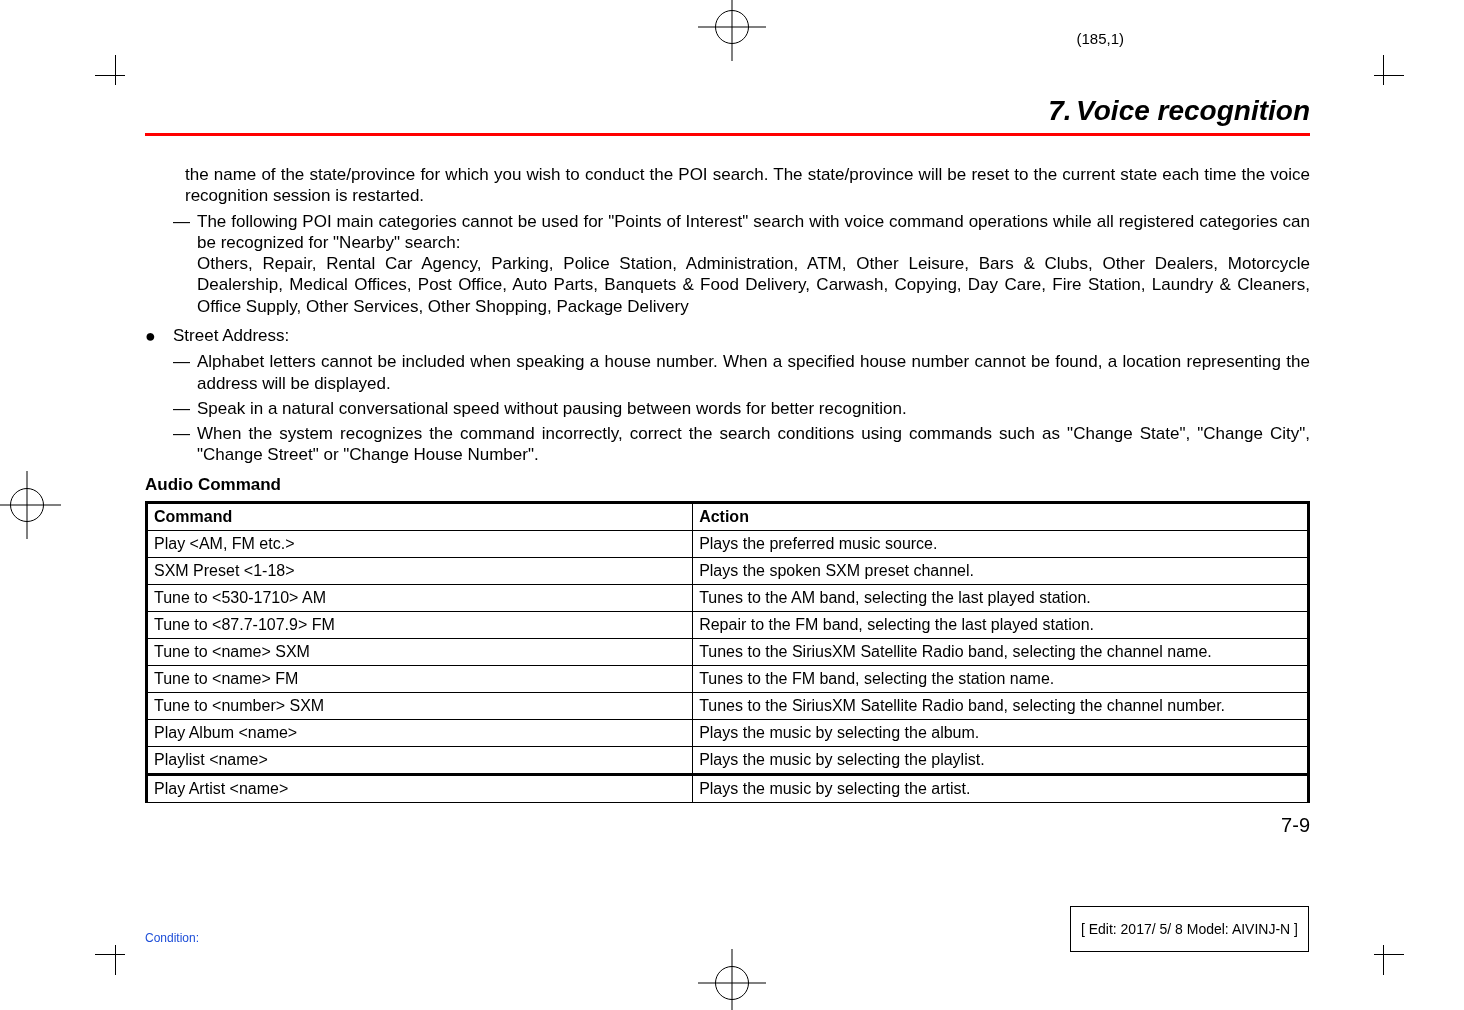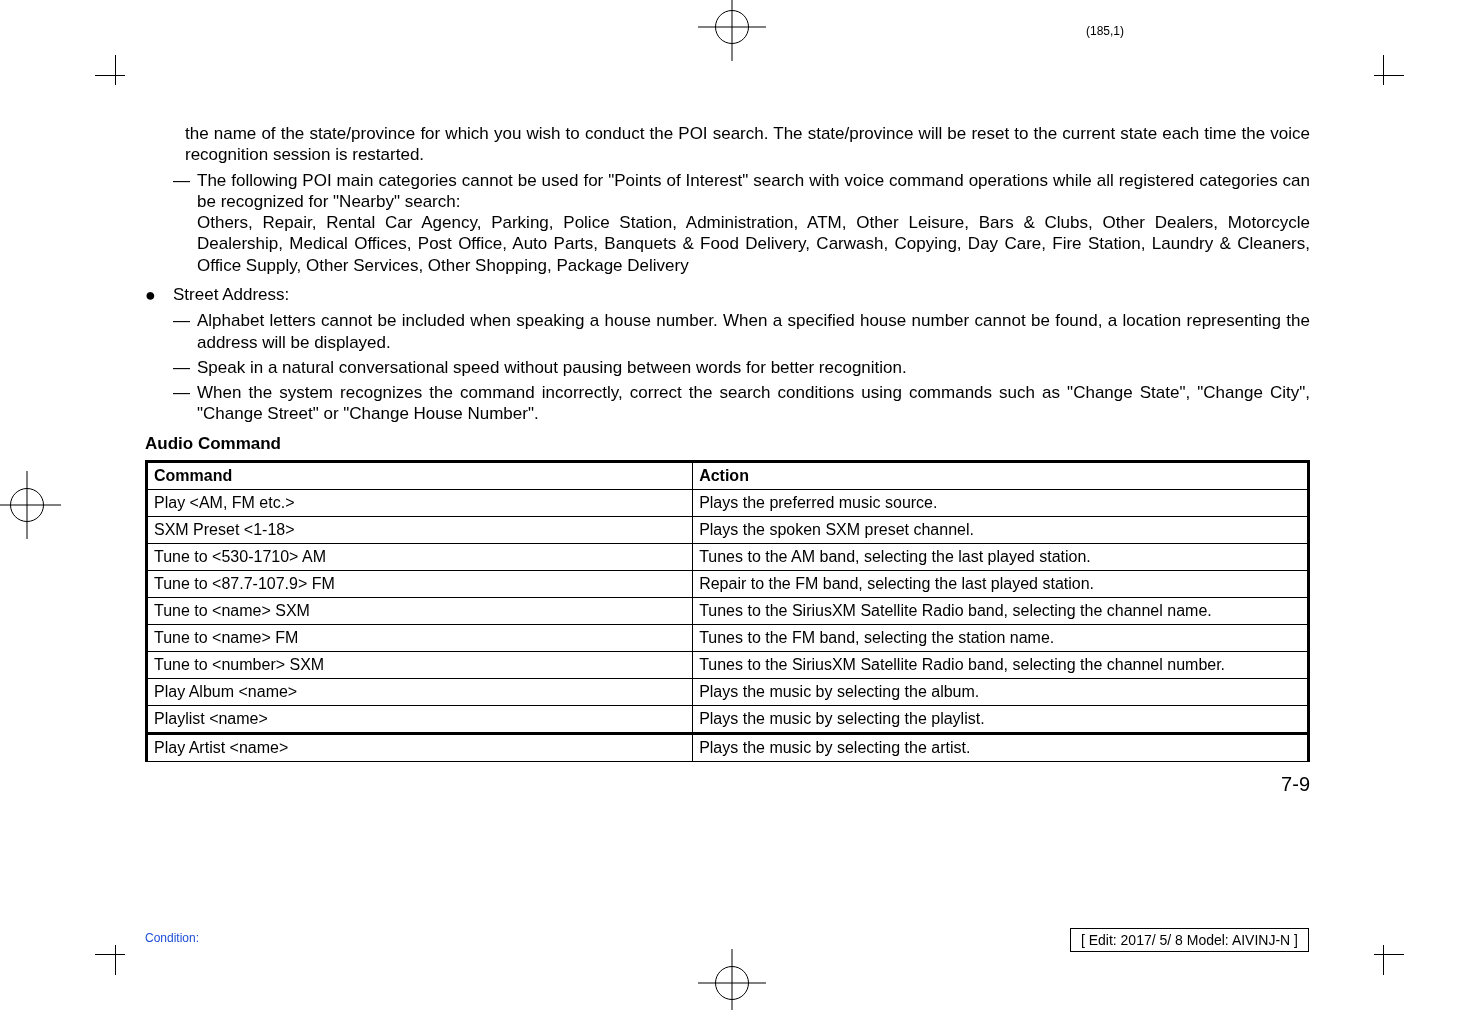--- a/index.html
+++ b/index.html
@@ -83,23 +83,23 @@
   .reg-left::after {
     content: '';
     position: absolute;
     top: 50%; left: -18px;
     height: 1px; width: 68px;
     background: #000;
     transform: translateY(-50%);
   }
   .page-marker {
     position: absolute;
-    top: 24px;
+    top: 30px;
     right: 340px;
-    font-size: 12px;
+    font-size: 15px;
   }
   .page {
     position: absolute;
     top: 95px;
     left: 145px;
     width: 1165px;
   }
   .header {
     text-align: right;
     padding-bottom: 6px;
@@ -165,39 +165,43 @@
     left: 145px;
     bottom: 65px;
     color: #1d4ed8;
     font-size: 12px;
   }
   .footer-right-box {
     position: absolute;
     right: 155px;
     bottom: 58px;
     border: 1px solid #000;
-    padding: 3px 10px;
+    padding: 14px 10px;
     font-size: 14px;
     color: #000;
   }
 </style>
 </head>
 <body>
 
 <div class="crop-mark crop-tl"></div>
 <div class="crop-mark crop-tr"></div>
 <div class="crop-mark crop-bl"></div>
 <div class="crop-mark crop-br"></div>
 <div class="reg-top"></div>
 <div class="reg-bottom"></div>
 <div class="reg-left"></div>
 
 <div class="page-marker">(185,1)</div>
 
 <div class="page">
+  <div class="header">
+    <span class="header-title">7.</span>
+    <span class="header-title">Voice recognition</span>
+  </div>
 
   <div class="body">
     <div class="indent1">the name of the state/province for which you wish to conduct the POI search. The state/province will be reset to the current state each time the voice recognition session is restarted.</div>
 
     <div class="dash-list">
       <div class="dash-row">
         <div class="dash">—</div>
         <div class="txt">The following POI main categories cannot be used for "Points of Interest" search with voice command operations while all registered categories can be recognized for "Nearby" search:</div>
       </div>
       <div class="indent1" style="margin-left:24px;">Others, Repair, Rental Car Agency, Parking, Police Station, Administration, ATM, Other Leisure, Bars &amp; Clubs, Other Dealers, Motorcycle Dealership, Medical Offices, Post Office, Auto Parts, Banquets &amp; Food Delivery, Carwash, Copying, Day Care, Fire Station, Laundry &amp; Cleaners, Office Supply, Other Services, Other Shopping, Package Delivery</div>

